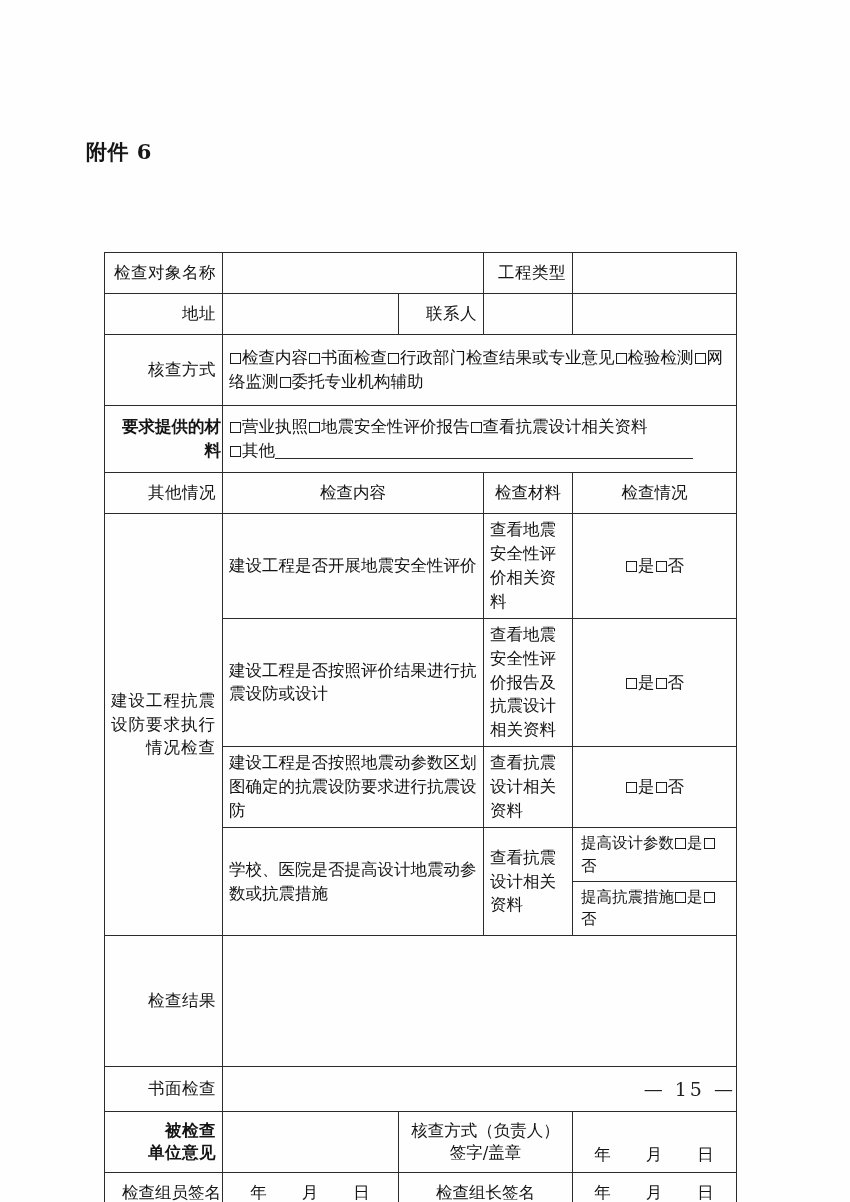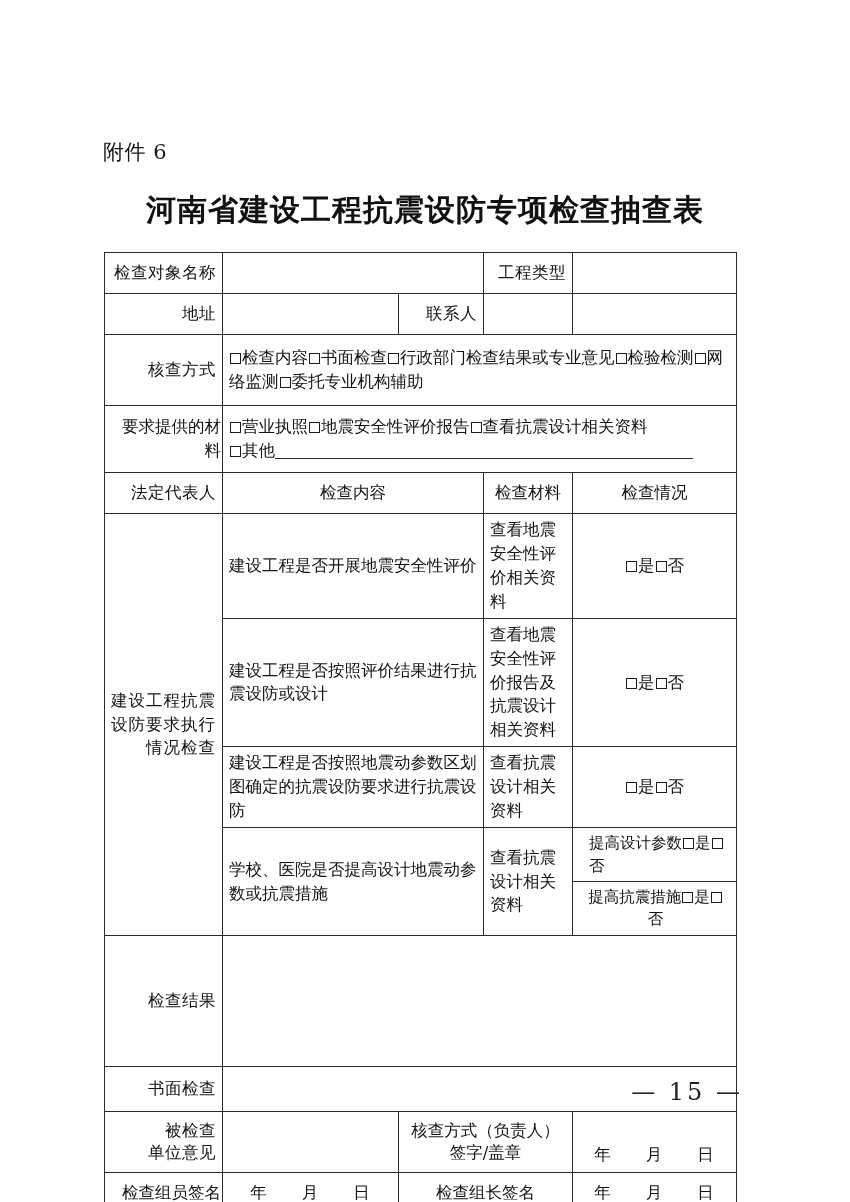--- a/index.html
+++ b/index.html
@@ -20,24 +20,24 @@
     position: absolute;
     left: 0; top: 0;
     width: 850px;
     height: 1202px;
     background: #fefefe;
   }
 
   
   .attach-label {
     position: absolute;
-    left: 103px;
+    left: 86px;
     top: 138px;
     font-size: 21px;
-    font-weight: normal;
+    font-weight: bold;
     letter-spacing: 0.5px;
     color: #161616;
   }
 
   
   .doc-title {
     position: absolute;
     left: 0;
     top: 190px;
     width: 850px;
@@ -93,35 +93,34 @@
   .date-slots {
     display: flex;
     justify-content: center;
     gap: 34px;
     letter-spacing: 1px;
   }
 
   
   .page-number {
     position: absolute;
-    right: 107px;
+    right: 114px;
     top: 1078px;
-    font-size: 24px;
+    font-size: 19px;
     letter-spacing: 3px;
     color: #222;
   }
 </style>
 </head>
 <body>
 
 <div class="page">
 
   <div class="attach-label">附件 6</div>
 
-  <div class="doc-title">河南省建设工程抗震设防专项检查抽查表</div>
 
   <table class="form-table">
     <colgroup>
       <col style="width:118px">
       <col style="width:176px">
       <col style="width:85px">
       <col style="width:89px">
       <col style="width:164px">
     </colgroup>
     <tbody>
@@ -142,33 +141,33 @@
       </tr>
 
       <tr>
         <td class="lbl" style="height:62px">核查方式</td>
         <td colspan="4" class="lft txt-pad multiline">
           <span class="cb"></span><span>检查内容</span><span class="cb"></span><span>书面检查</span><span class="cb"></span><span>行政部门检查结果或专业意见</span><span class="cb"></span><span>检验检</span><span>测</span><span class="cb"></span><span>网络监测</span><span class="cb"></span><span>委托专业机构辅助</span>
         </td>
       </tr>
 
       <tr>
-        <td class="lbl" style="height:58px; padding-left:12px; padding-right:1px; letter-spacing:0;">要求提供的材料</td>
+        <td class="lbl" style="height:58px; padding-left:12px; padding-right:1px; letter-spacing:0;font-weight:bold;">要求提供的材料</td>
         <td colspan="4" class="lft txt-pad multiline">
           <div>
             <span class="cb"></span><span>营业执照</span><span class="cb"></span><span>地震安全性评价报告</span><span class="cb"></span><span>查看抗震设计相关资料</span>
           </div>
           <div>
             <span class="cb"></span><span>其他</span><span class="fill-line" style="width:418px"></span>
           </div>
         </td>
       </tr>
 
       <tr>
-        <td class="lbl" style="height:32px">法定代表人</td>
+        <td class="lbl" style="height:32px">其他情况</td>
         <td colspan="2" class="ctr">检查内容</td>
         <td class="ctr" style="letter-spacing:0;">检查材料</td>
         <td class="ctr">检查情况</td>
       </tr>
 
       <tr>
         <td rowspan="5" class="lbl" style="letter-spacing:1px;">建设工程抗震设防要求执行情况检查</td>
         <td colspan="2" class="lft txt-pad" style="height:62px">建设工程是否开展地震安全性评价</td>
         <td class="lft txt-pad">查看地震安全性评价相关资料</td>
         <td class="ctr">
@@ -188,42 +187,42 @@
         <td colspan="2" class="lft txt-pad" style="height:70px">建设工程是否按照地震动参数区划图确定的抗震设防要求进行抗震设防</td>
         <td class="lft txt-pad">查看抗震设计相关资料</td>
         <td class="ctr">
           <span class="cb"></span><span>是</span><span class="cb"></span><span>否</span>
         </td>
       </tr>
 
       <tr>
         <td colspan="2" rowspan="2" class="lft txt-pad">学校、医院是否提高设计地震动参数或抗震措施</td>
         <td rowspan="2" class="lft txt-pad">查看抗震设计相关资料</td>
-        <td class="lft" style="height:28px; padding-left:16px; font-size:15.5px;">
+        <td class="lft" style="height:28px; padding-left:8px; font-size:15.5px;">
           <span>提高设计参数</span><span class="cb"></span><span>是</span><span class="cb"></span><span>否</span>
         </td>
       </tr>
       <tr>
-        <td class="lft" style="height:28px; padding-left:8px; font-size:15.5px;text-align:center;">
+        <td class="lft" style="height:28px; padding-left:8px; font-size:15.5px;">
           <span>提高抗震措施</span><span class="cb"></span><span>是</span><span class="cb"></span><span>否</span>
         </td>
       </tr>
 
       <tr>
         <td class="lbl" style="height:122px">检查结果</td>
         <td colspan="4"></td>
       </tr>
 
       <tr>
         <td class="lbl" style="height:36px">书面检查</td>
         <td colspan="4"></td>
       </tr>
 
       <tr>
-        <td class="lbl" style="height:52px; line-height:1.35;">
+        <td class="lbl" style="height:52px; line-height:1.35;font-weight:bold;">
           <div>被检查</div>
           <div>单位意见</div>
         </td>
         <td></td>
         <td colspan="2" class="ctr" style="line-height:1.35; letter-spacing:0;">
           <div>核查方式（负责人）</div>
           <div>签字/盖章</div>
         </td>
         <td style="vertical-align:bottom; padding-bottom:5px;">
           <div class="date-slots">

